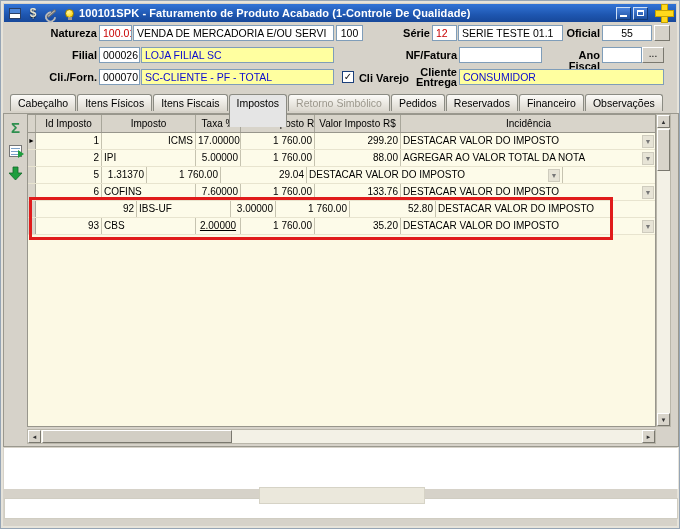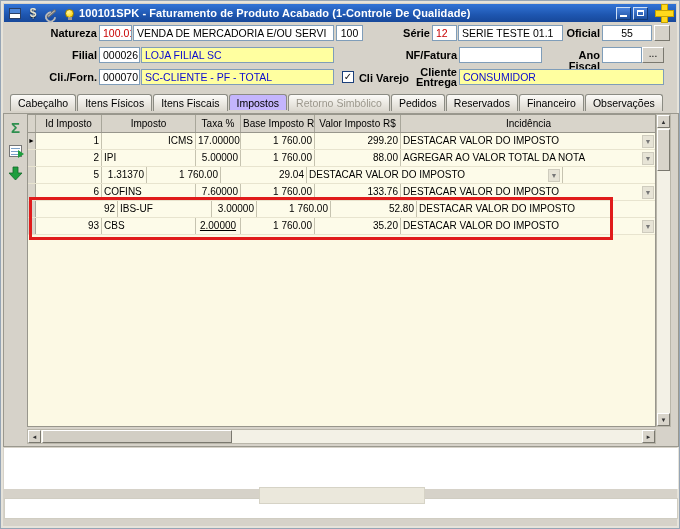--- a/index.html
+++ b/index.html
@@ -41,21 +41,21 @@
   .gray-btn{position:absolute;background:#d6d2c9;border:1px solid #fff;border-right-color:#7a786f;border-bottom-color:#7a786f;
     font-size:10px;line-height:12px;text-align:center;color:#000}
   .checkbox{position:absolute;width:12px;height:12px;background:#fff;border:1px solid #1a3f7a;
     font-size:10px;line-height:10px;text-align:center;color:#111}
 
   
   .tabstrip{position:absolute;left:3px;top:93px;right:3px;height:19px;display:flex;padding-left:6px}
   .tab{height:17px;padding:2px 7px 0;font-size:10.5px;color:#000;white-space:nowrap;
     background:linear-gradient(#fcfbf8,#dcd8cf);border:1px solid #8b8b83;border-bottom:none;
     border-radius:3px 3px 0 0;margin-right:1px;cursor:default}
-  .tab.active{height:16px;background:#c4b5fd;position:relative;z-index:3}
+  .tab.active{height:33px;background:#e5e5e5;position:relative;z-index:3}
   .tab.disabled{color:#9b978c}
 
   
   .content-panel{position:absolute;left:2px;top:112px;width:676px;height:334px;background:#d6d2c9;border:1px solid #9a988e}
   .side-btn{position:absolute;left:5px;width:19px;height:19px;display:flex;align-items:center;justify-content:center;cursor:default}
   .sigma{font-size:15px;font-weight:bold;color:#2e8f4f;line-height:15px}
   .report-box{width:13px;height:12px;background:#fff;border:1px solid #777;position:relative}
   .report-box::before{content:"";position:absolute;left:1px;top:2px;right:1px;height:1px;background:#7aa0c8;box-shadow:0 3px 0 #7aa0c8,0 6px 0 #7aa0c8}
   .report-box::after{content:"";position:absolute;right:-3px;bottom:-2px;border-left:6px solid #1e9e3e;border-top:4px solid transparent;border-bottom:4px solid transparent}
 
@@ -226,21 +226,21 @@
           <div class="cell" style="width: 45px; text-align: right;">7.60000</div>
           <div class="cell" style="width: 74px; text-align: right;">1 760.00</div>
           <div class="cell" style="width: 86px; text-align: right;">133.76</div>
           <div class="cell inc-cell" style="width: 256px; text-align: left;">
             <span class="inc-text">DESTACAR VALOR DO IMPOSTO</span>
             <span class="chev">▼</span>
           </div>
         </div>
         <div class="grow">
           <div class="cell ind"></div>
-          <div class="cell" style="width: 82px; text-align: right;">92</div>
+          <div class="cell" style="width: 66px; text-align: right; margin-left: 35px;">92</div>
           <div class="cell" style="width: 94px; text-align: left;">IBS-UF</div>
           <div class="cell" style="width: 45px; text-align: right;">3.00000</div>
           <div class="cell" style="width: 74px; text-align: right;">1 760.00</div>
           <div class="cell" style="width: 86px; text-align: right;">52.80</div>
           <div class="cell inc-cell" style="width: 256px; text-align: left;">
             <span class="inc-text">DESTACAR VALOR DO IMPOSTO</span>
             <span class="chev">▼</span>
           </div>
         </div>
         <div class="grow">

